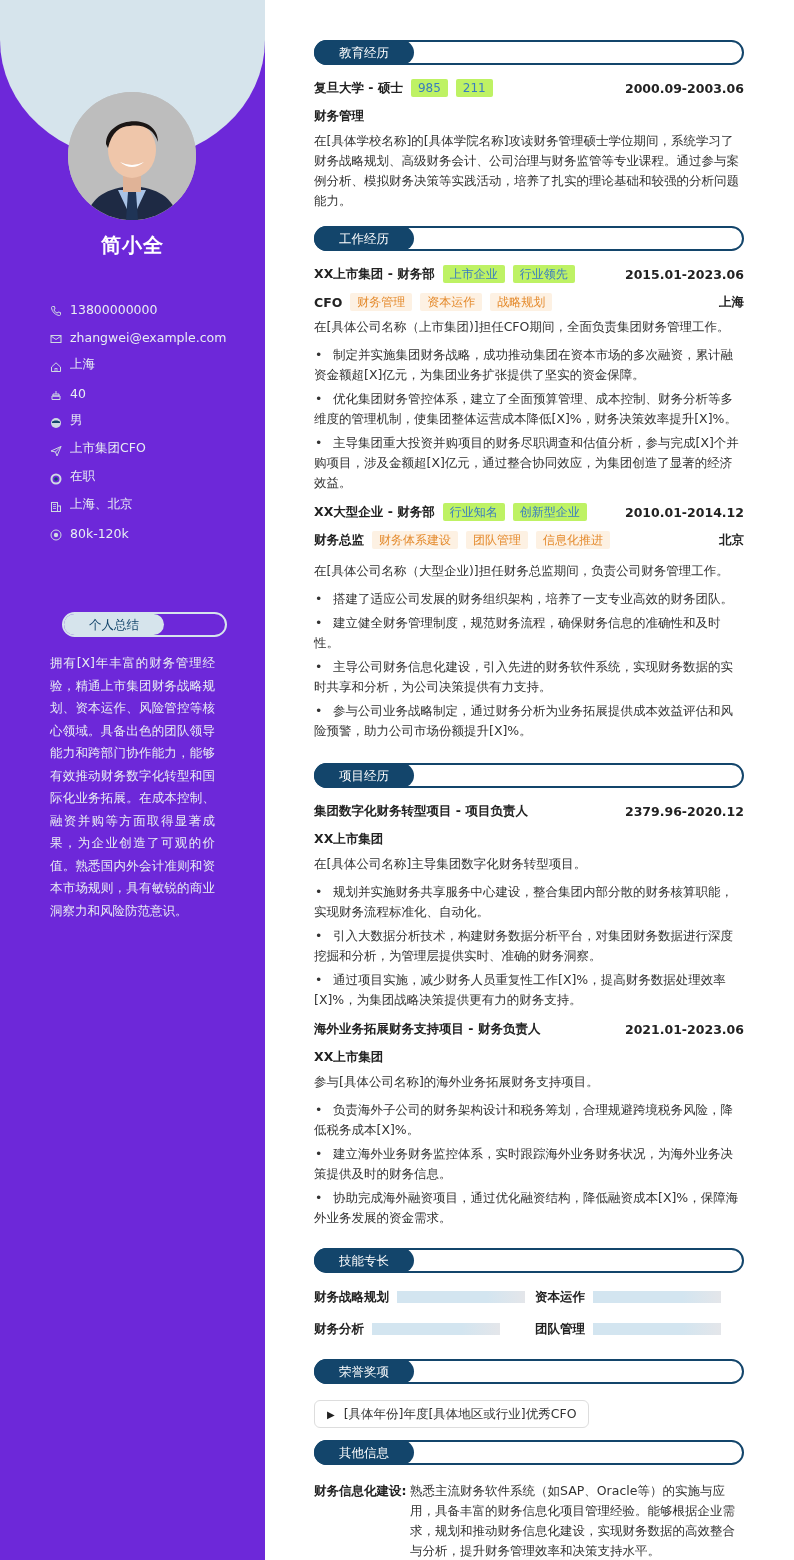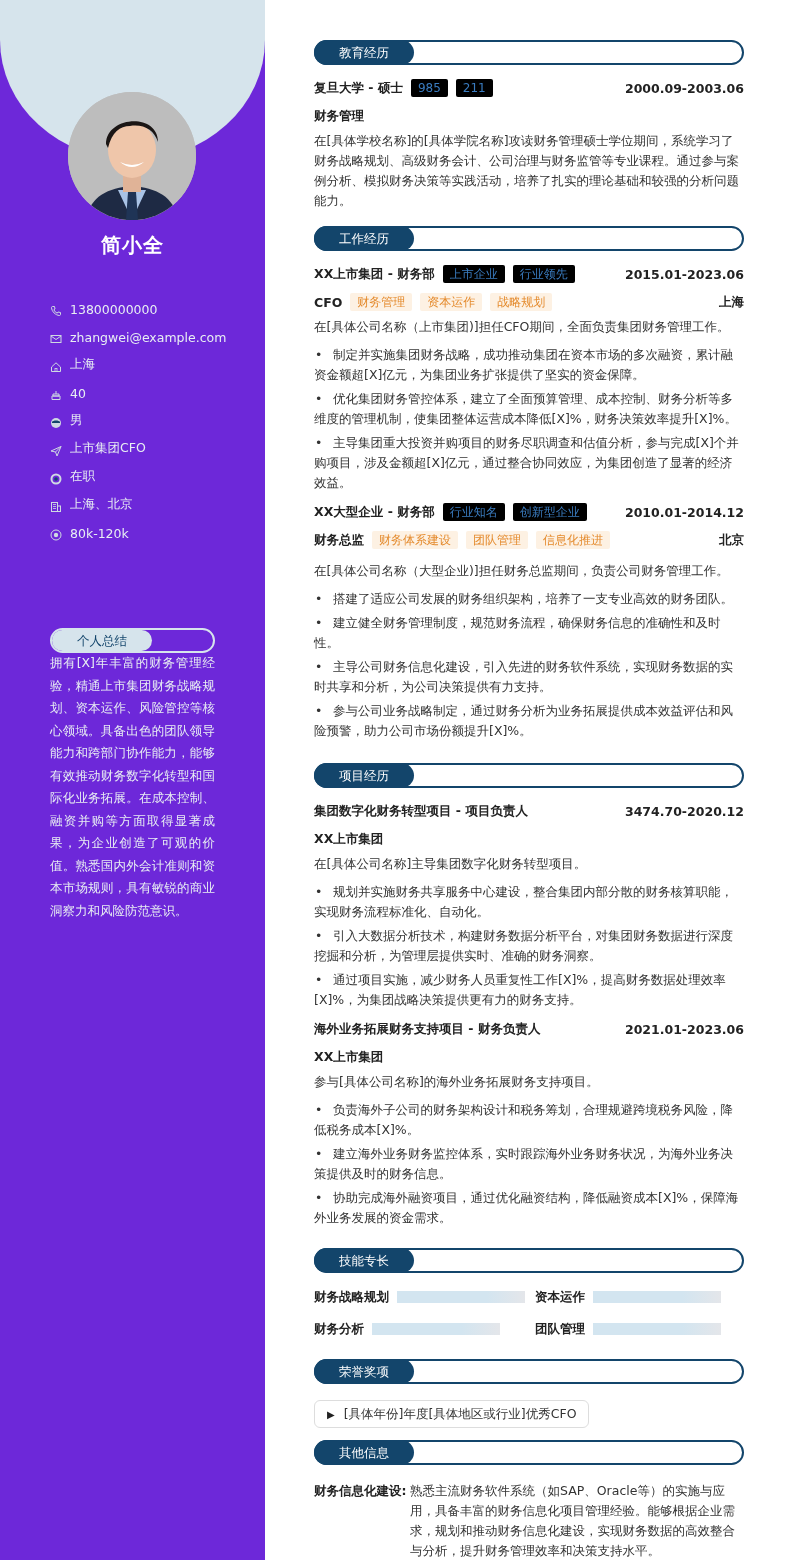--- a/index.html
+++ b/index.html
@@ -9,32 +9,32 @@
   .sidebar { position: absolute; left: 0; top: 0; width: 265px; height: 1560px; background: #6d28d9; overflow: hidden; }
   .sidebar-cap { position: absolute; left: 0; top: 0; width: 265px; height: 160px; background: #d6e4ec; border-bottom-left-radius: 132px 120px; border-bottom-right-radius: 132px 120px; }
   .avatar { position: absolute; left: 68px; top: 92px; width: 128px; height: 128px; border-radius: 50%; background: #bfbfbf; overflow: hidden; }
   .name { position: absolute; left: 0; top: 232px; width: 265px; text-align: center; color: #fff; font-size: 20px; font-weight: bold; letter-spacing: 1px; }
 
   .contacts { position: absolute; left: 50px; top: 289px; width: 200px; }
   .contact-row { display: flex; align-items: flex-end; height: 28px; color: #e8eef3; font-size: 12.5px; }
   .contact-row .ico { width: 12px; height: 12px; margin-right: 8px; display: inline-flex; align-items: center; justify-content: center; }
   .contact-row .ico svg { width: 12px; height: 12px; }
 
-  .side-section-head { position: absolute; left: 50px; top: 612px; width: 165px; height: 25px; border: 2px solid #d6e4ec; border-radius: 13px; margin-top: 16px; }
+  .side-section-head { position: absolute; left: 62px; top: 612px; width: 165px; height: 25px; border: 2px solid #d6e4ec; border-radius: 13px; }
   .side-section-head .pill { position: absolute; left: 0; top: 0; width: 100px; height: 21px; background: #d6e4ec; border-radius: 11px; color: #13456b; font-size: 12.5px; text-align: center; line-height: 21px; }
   .summary { position: absolute; left: 50px; top: 652px; width: 165px; color: #e8eef3; font-size: 12.5px; line-height: 22.5px; text-align: justify; }
 
   .main { position: absolute; left: 314px; top: 40px; width: 430px; }
   .section-head { position: relative; height: 25px; border: 2px solid #13456b; border-radius: 13px; margin-bottom: 12px; }
   .section-head .pill { position: absolute; left: -2px; top: -2px; width: 100px; height: 25px; background: #13456b; border-radius: 13px; color: #fff; font-size: 12.5px; text-align: center; line-height: 25px; }
 
   .entry-line { display: flex; align-items: center; justify-content: space-between; height: 22px; font-size: 12.5px; }
   .entry-line .left { display: flex; align-items: center; gap: 0; }
   .bold { font-weight: bold; color: #222; }
-  .tag-blue { display: inline-block; background: #000000; color: #3a7cc0; font-size: 12px; padding: 0 7px; height: 18px; line-height: 18px; margin-left: 8px; border-radius: 2px; }
+  .tag-blue { display: inline-block; background: #bef264; color: #3a7cc0; font-size: 12px; padding: 0 7px; height: 18px; line-height: 18px; margin-left: 8px; border-radius: 2px; }
   .tag-orange { display: inline-block; background: #fdf1e3; color: #e48a2c; font-size: 12px; padding: 0 7px; height: 18px; line-height: 18px; margin-left: 8px; border-radius: 2px; }
   .date { font-weight: bold; font-size: 12.5px; }
   .sub { font-weight: bold; font-size: 12.5px; height: 26px; line-height: 26px; }
   .para { font-size: 12.5px; line-height: 20px; color: #333; margin-top: 2px; }
   ul.bullets { list-style: none; margin-top: 4px; }
   ul.bullets li { font-size: 12.5px; line-height: 20px; color: #333; margin-bottom: 4px; }
   ul.bullets li::before { content: "•"; display: inline-block; width: 18px; padding-left: 1px; }
 
   .skills { display: grid; grid-template-columns: 221px 209px; row-gap: 16px; margin-top: 4px; }
   .skill { display: flex; align-items: center; font-size: 12.5px; font-weight: bold; height: 16px; }
@@ -234,21 +234,21 @@
   </section>
 
   <section style="margin-top:22px;">
     <div class="section-head">
       <div class="pill">项目经历</div>
     </div>
 
     <div>
       <div class="entry-line">
         <span class="bold">集团数字化财务转型项目 - 项目负责人</span>
-        <span class="date">3474.70-2020.12</span>
+        <span class="date">2379.96-2020.12</span>
       </div>
       <div class="sub" style="margin-top:4px;">XX上市集团</div>
       <div class="para">在[具体公司名称]主导集团数字化财务转型项目。</div>
       <ul class="bullets" style="margin-top:8px;">
         <li>规划并实施财务共享服务中心建设，整合集团内部分散的财务核算职能，实现财务流程标准化、自动化。</li>
         <li>引入大数据分析技术，构建财务数据分析平台，对集团财务数据进行深度挖掘和分析，为管理层提供实时、准确的财务洞察。</li>
         <li>通过项目实施，减少财务人员重复性工作[X]%，提高财务数据处理效率[X]%，为集团战略决策提供更有力的财务支持。</li>
       </ul>
     </div>
 

